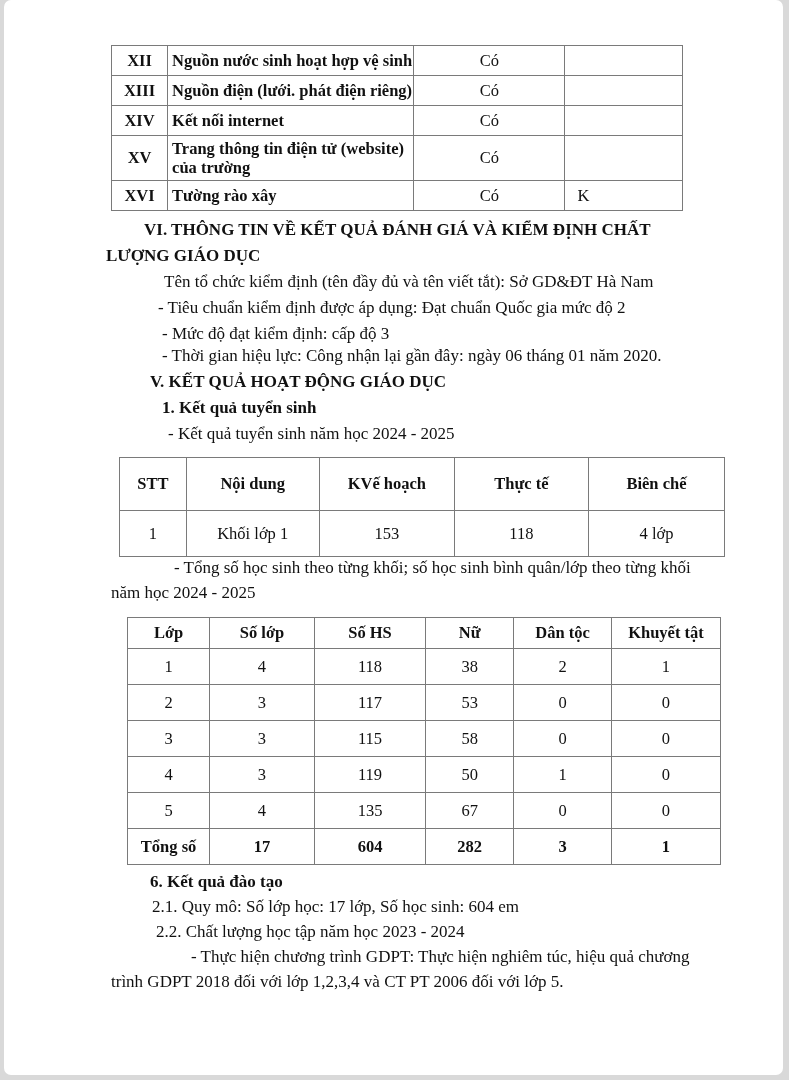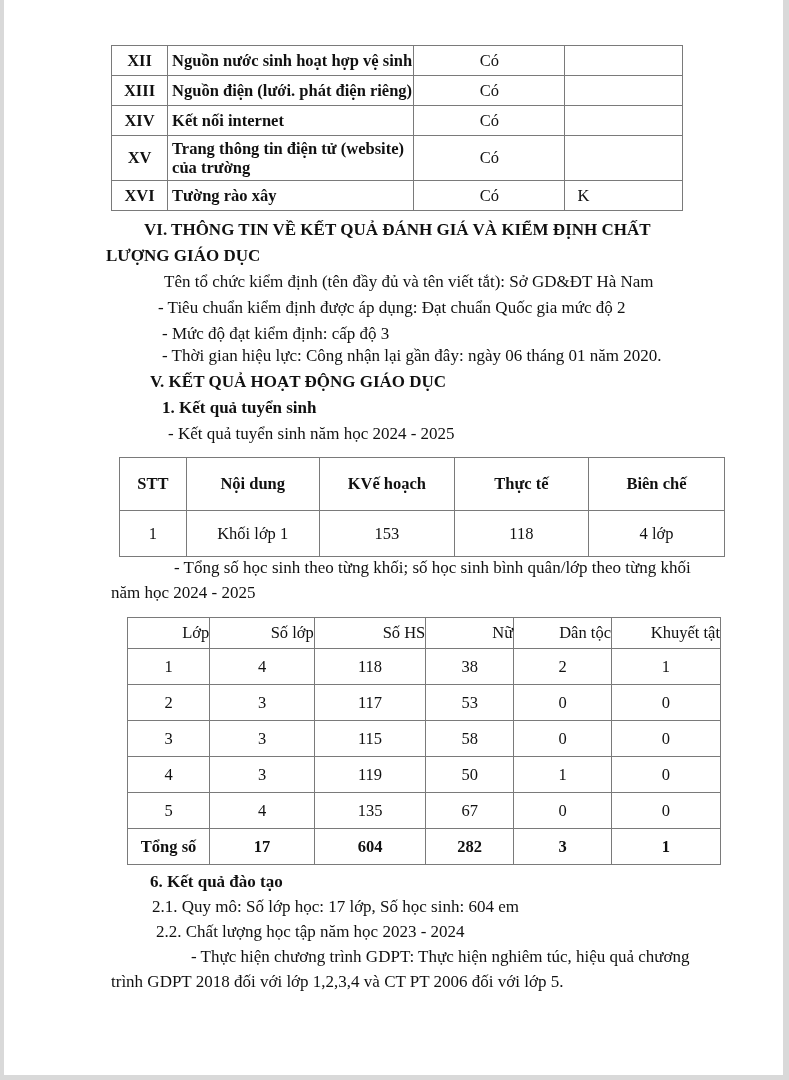--- a/index.html
+++ b/index.html
@@ -6,20 +6,21 @@
   body {
     width: 789px; height: 1080px; overflow: hidden;
     background: #d9d9d9;
     font-family: "Liberation Serif", serif;
     color: #111;
     position: relative;
   }
   .sheet {
     position: absolute; left: 4px; top: 0; width: 779px; height: 1075px;
     background: #ffffff;
+    border-radius: 7px;
   }
   table { border-collapse: collapse; position: absolute; }
   td, th { border: 1px solid #7a7a7a; font-size: 16.5px; padding: 0; }
 
   
   #t1 { left: 107px; top: 45px; width: 572px; }
   #t1 td { height: 29px; }
   #t1 td.c0 { width: 56px; text-align: center; font-weight: bold; }
   #t1 td.c1 { width: 248px; font-weight: bold; padding-left: 4px; line-height: 19px; }
   #t1 td.c2 { width: 155px; text-align: center; }
@@ -29,21 +30,21 @@
   .line { position: absolute; font-size: 17px; white-space: nowrap; }
   .h { font-weight: bold; }
 
   
   #t2 { left: 115px; top: 457px; width: 606px; }
   #t2 th { height: 52px; font-weight: bold; }
   #t2 td { height: 45px; text-align: center; }
 
   
   #t3 { left: 123px; top: 617px; width: 594px; }
-  #t3 th { height: 30px; font-weight: normal; text-align: right; }
+  #t3 th { height: 30px; font-weight: bold; }
   #t3 td { height: 35px; text-align: center; }
   #t3 tr.total td { font-weight: bold; }
 </style>
 </head>
 <body>
 
 <div class="sheet">
 
   <table id="t1">
     <tbody>

